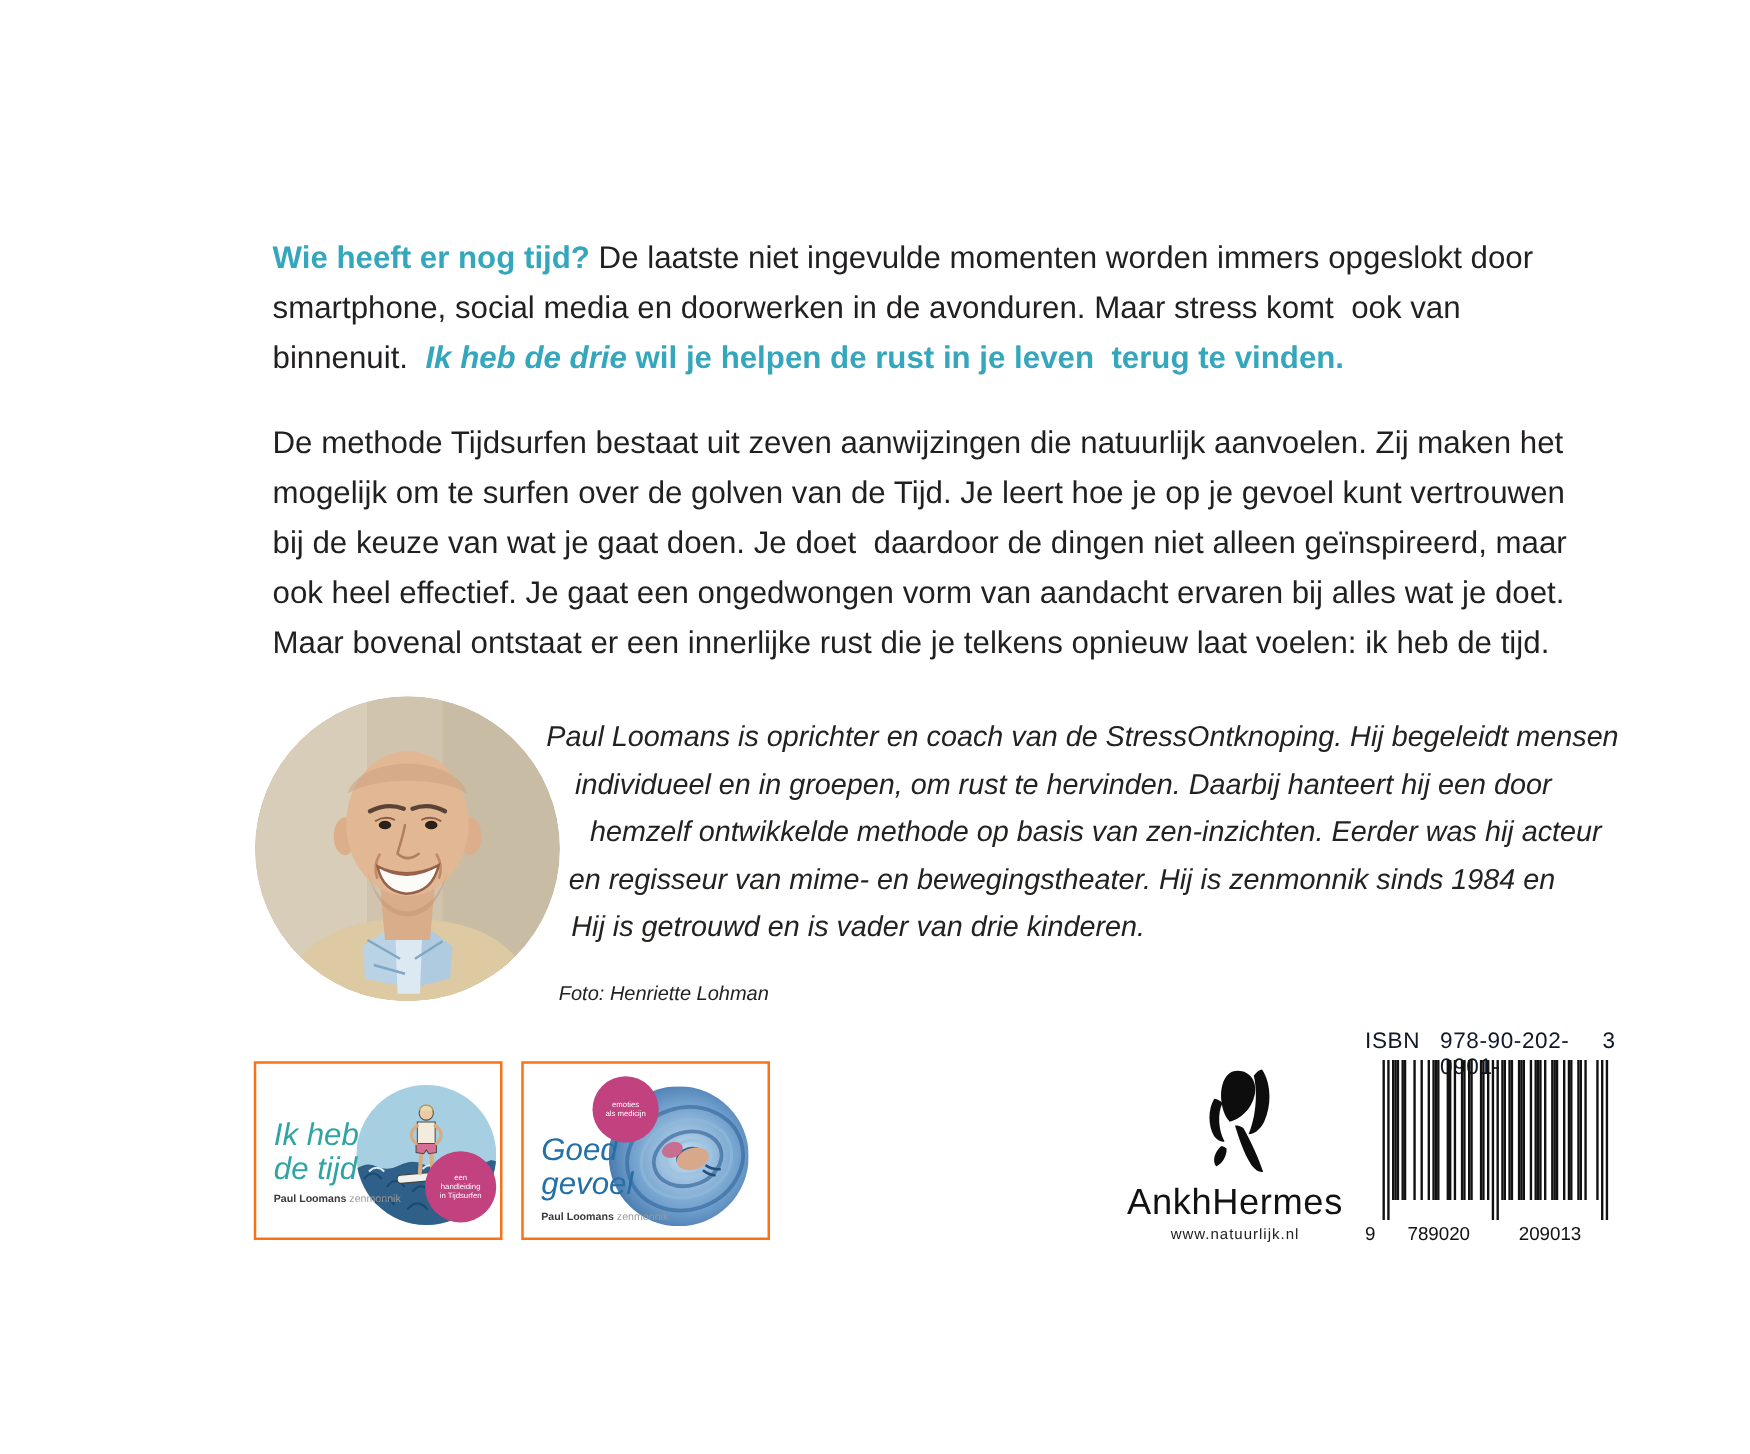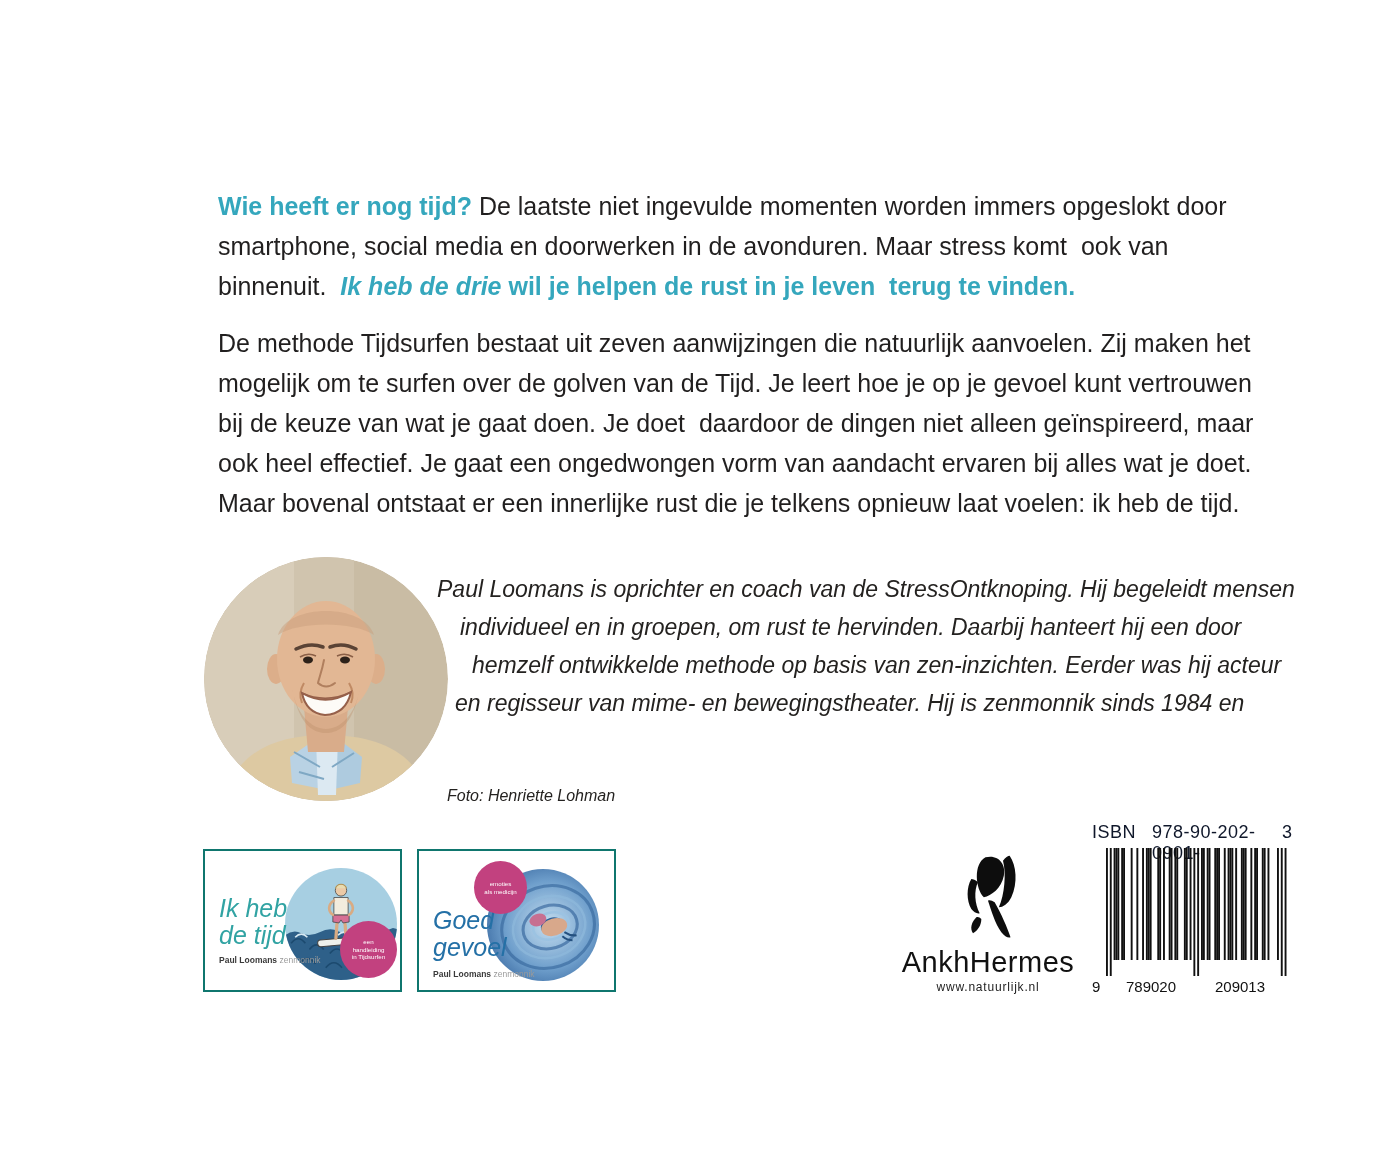--- a/index.html
+++ b/index.html
@@ -2,21 +2,21 @@
 <html><head>
 <meta charset="utf-8">
 <style>
   html,body{margin:0;padding:0;background:#ffffff;}
   .page{position:relative;width:1400px;height:1163px;background:#ffffff;overflow:hidden;
         font-family:"Liberation Sans",sans-serif;color:#211f1f;}
 
   
   .intro{position:absolute;left:218px;top:186px;width:1110px;margin:0;
          font-size:25px;line-height:40px;white-space:pre-wrap;}
-  .method{position:absolute;left:218px;top:323px;width:1110px;margin:0;
+  .method{position:absolute;left:218px;top:334px;width:1110px;margin:0;
           font-size:25px;line-height:40px;white-space:pre-wrap;}
   .teal{color:#35a7bd;}
   .b{font-weight:700;}
   .i{font-style:italic;}
 
   
   .photo{position:absolute;left:204px;top:557px;width:244px;height:244px;border-radius:50%;overflow:hidden;}
   .photo svg{display:block;width:244px;height:244px;}
 
   
@@ -24,21 +24,21 @@
   .bio .bl{display:block;}
   .bio .bl:nth-child(2){margin-left:23px;}
   .bio .bl:nth-child(3){margin-left:35px;}
   .bio .bl:nth-child(4){margin-left:18px;}
   .bio .bl:nth-child(5){margin-left:20px;}
   .bio .bl:nth-child(6){margin-left:15px;}
   .credit{position:absolute;left:447px;top:787px;font-size:16px;font-style:italic;font-weight:400;color:#242220;}
 
   
   .thumb{position:absolute;top:849px;width:195px;height:139px;background:#ffffff;
-         border:2px solid #0f766e;box-sizing:content-box;}
+         border:2px solid #f97316;box-sizing:content-box;}
   .t1{left:203px;}
   .t2{left:417px;}
   .scene{position:absolute;}
   .t1 .scene{left:80px;top:17px;width:112px;height:112px;}
   .t2 .scene{left:68px;top:18px;width:112px;height:112px;}
   .btitle{position:absolute;left:14px;font-style:italic;z-index:3;}
   .btitle span{display:block;}
   .t1 .btitle{top:44px;font-size:25px;line-height:27px;color:#31a3a3;}
   .t2 .btitle{top:56px;font-size:25px;line-height:27px;color:#2470a6;}
   .bauthor{position:absolute;left:14px;font-size:10px;transform:scale(.85);transform-origin:left top;
@@ -118,20 +118,21 @@
         <path d="M88,130 C92,158 108,172 122,172 C136,172 152,158 156,130 C150,166 136,176 122,176 C108,176 94,166 88,130 Z" fill="#bb8d68" opacity="0.35"></path>
       </g>
     </svg>
   </div>
 
   <div class="bio">
     <span class="bl">Paul Loomans is oprichter en coach van de StressOntknoping. Hij begeleidt mensen</span>
     <span class="bl">individueel en in groepen, om rust te hervinden. Daarbij hanteert hij een door</span>
     <span class="bl">hemzelf ontwikkelde methode op basis van zen-inzichten. Eerder was hij acteur</span>
     <span class="bl">en regisseur van mime- en bewegingstheater. Hij is zenmonnik sinds 1984 en</span>
+    <span class="bl">Hij is getrouwd en is vader van drie kinderen.</span>
   </div>
   <div class="credit">Foto: Henriette Lohman</div>
 
   <div class="thumb t1">
     <svg class="scene" viewBox="0 0 110 110">
       <defs>
           <clipPath id="sc1">
             <circle cx="55" cy="55" r="55"></circle>
           </clipPath>
         </defs>

